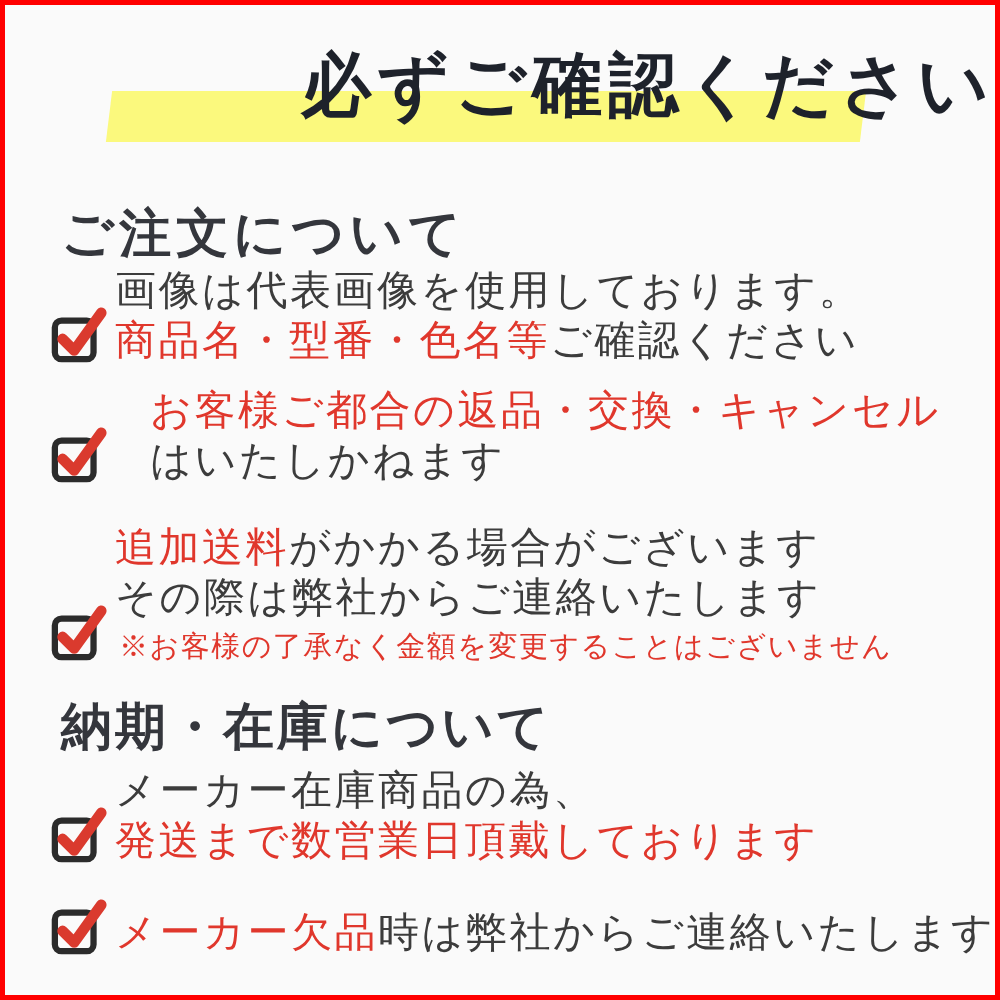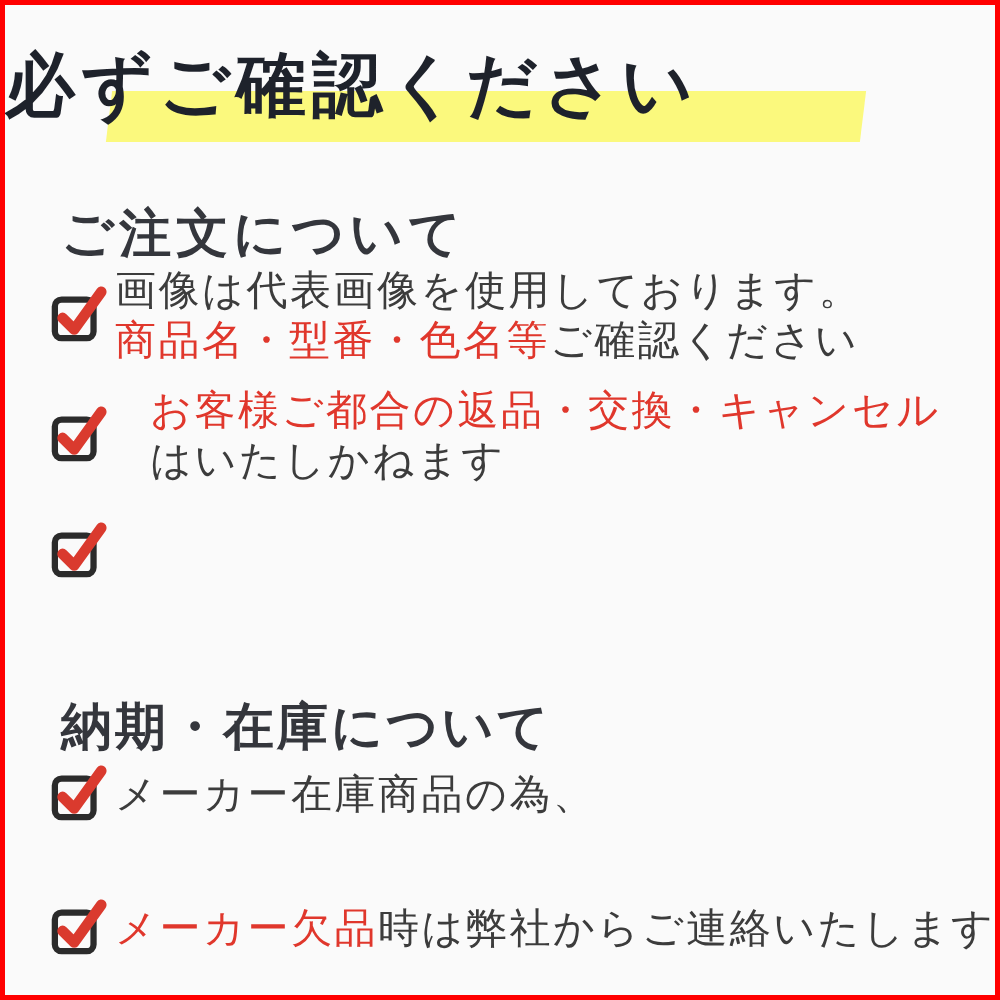--- a/index.html
+++ b/index.html
@@ -12,33 +12,33 @@
     overflow:hidden;
     font-family:"Liberation Serif","DejaVu Serif",serif;
   }
   
   .title-band{
     position:absolute;left:104px;top:86px;width:754px;height:51px;
     background:#fbf97d;transform:skewX(-7deg);
   }
   .title{
     position:absolute;left:0;right:0;top:34px;margin:0;
-    text-align:left;font-size:70px;font-weight:700;
+    text-align:right;font-size:70px;font-weight:700;
     letter-spacing:6px;color:#1e222b;z-index:2;white-space:nowrap;
   }
   
   .heading{
     position:absolute;left:44px;margin:12px;color:#34363c;white-space:nowrap;
   }
   .heading.orders{top:182px;font-size:52px;font-weight:600;letter-spacing:5px;}
   .heading.stock{top:676px;font-size:51px;font-weight:800;letter-spacing:3px;}
   
   .item{
     position:absolute;left:46px;right:10px;
-    display:flex;align-items:center;gap:6px;
+    display:flex;align-items:flex-end;gap:6px;
   }
   .cb{flex:0 0 auto;width:58px;height:58px;margin-top:0;}
   .cb svg{display:block;width:100%;height:100%;overflow:visible;}
   .lines{min-width:0;}
   .line{
     margin:0;font-size:41px;line-height:50px;letter-spacing:2.5px;
     color:#3c3c3c;white-space:nowrap;
   }
   .red{color:#e0372c;font-weight:400;}
   .note{
@@ -88,33 +88,39 @@
     </div>
   </div>
 
   <div class="item i3">
     <span class="cb">
       <svg viewBox="0 0 60 60">
         <rect x="4" y="14" width="40" height="40" rx="7" fill="none" stroke="#2b2b2b" stroke-width="6.5"></rect>
         <path d="M12 33 L24 45 L52 6" fill="none" stroke="#da3a2e" stroke-width="11" stroke-linecap="round" stroke-linejoin="round"></path>
       </svg>
     </span>
+    <div class="lines">
+      <p class="line"><span class="red">追加送料</span><span>がかかる場合がございます</span></p>
+      <p class="line"><span>その際は弊社からご連絡いたします</span></p>
+      <p class="note">※お客様の了承なく金額を変更することはございません</p>
+    </div>
   </div>
 
   <h2 class="heading stock">納期・在庫について</h2>
 
   <div class="item i4">
     <span class="cb">
       <svg viewBox="0 0 60 60">
         <rect x="4" y="14" width="40" height="40" rx="7" fill="none" stroke="#2b2b2b" stroke-width="6.5"></rect>
         <path d="M12 33 L24 45 L52 6" fill="none" stroke="#da3a2e" stroke-width="11" stroke-linecap="round" stroke-linejoin="round"></path>
       </svg>
     </span>
     <div class="lines">
       <p class="line"><span>メーカー在庫商品の為、</span></p>
+      <p class="line"><span class="red">発送まで数営業日頂戴しております</span></p>
     </div>
   </div>
 
   <div class="item i5">
     <span class="cb">
       <svg viewBox="0 0 60 60">
         <rect x="4" y="14" width="40" height="40" rx="7" fill="none" stroke="#2b2b2b" stroke-width="6.5"></rect>
         <path d="M12 33 L24 45 L52 6" fill="none" stroke="#da3a2e" stroke-width="11" stroke-linecap="round" stroke-linejoin="round"></path>
       </svg>
     </span>

